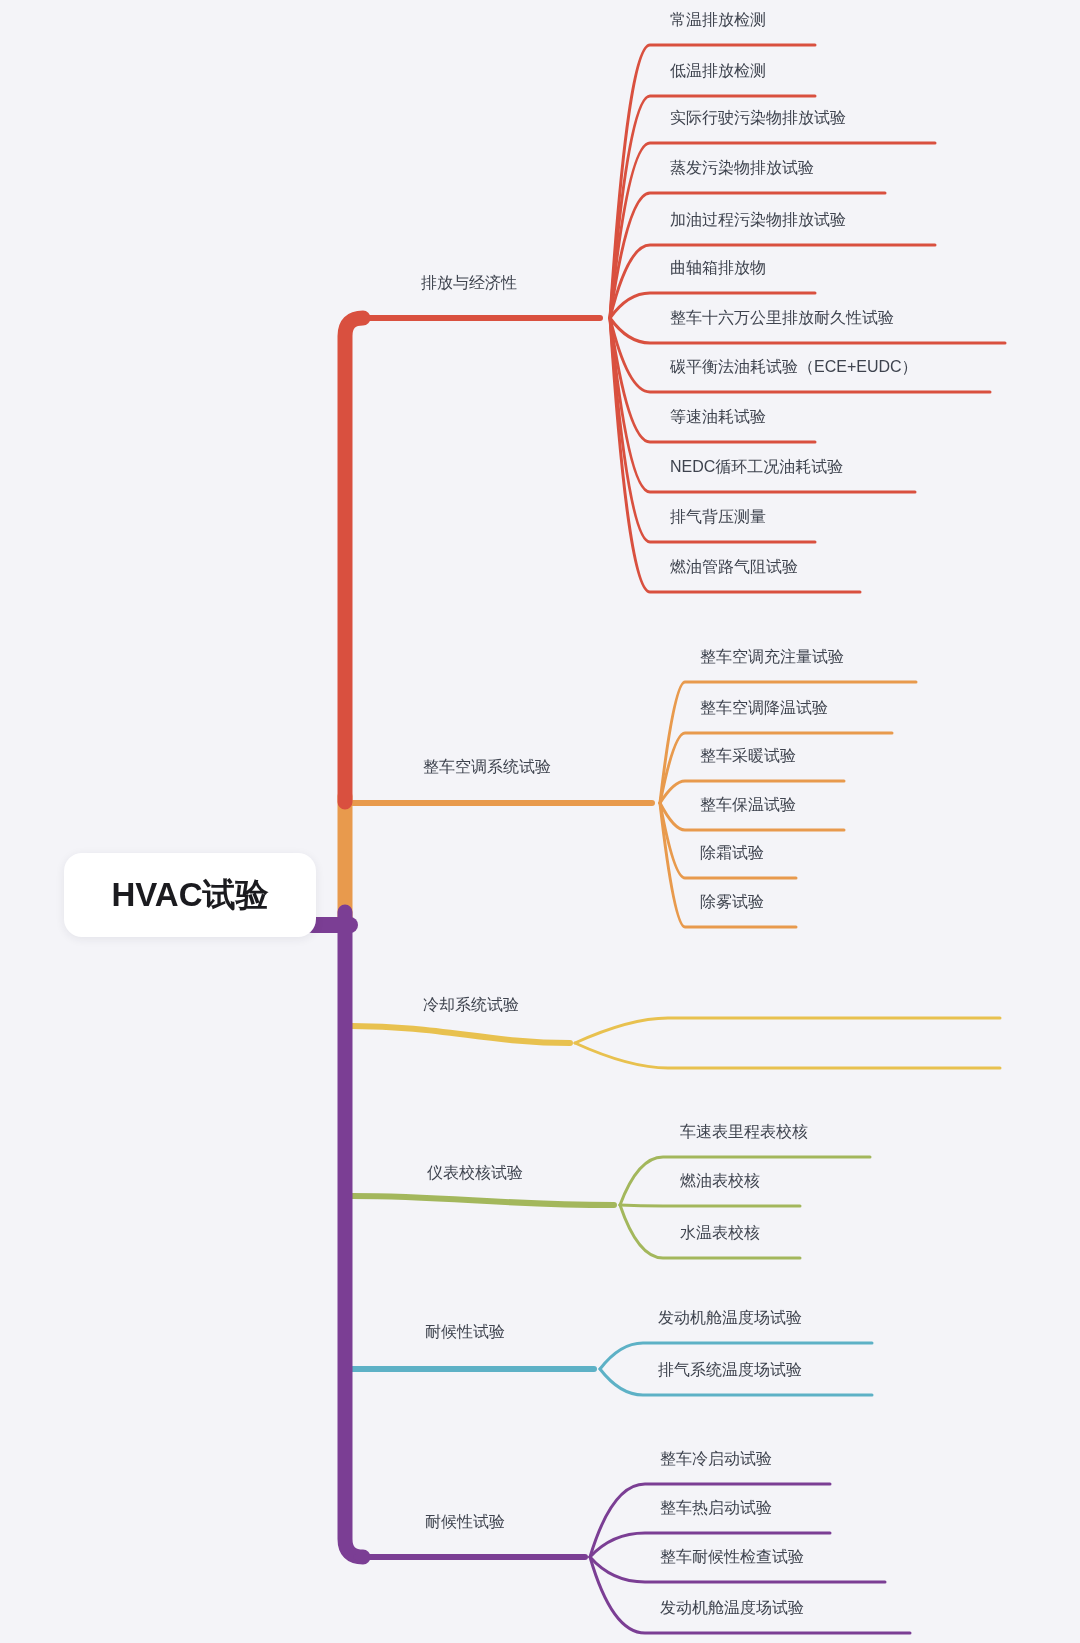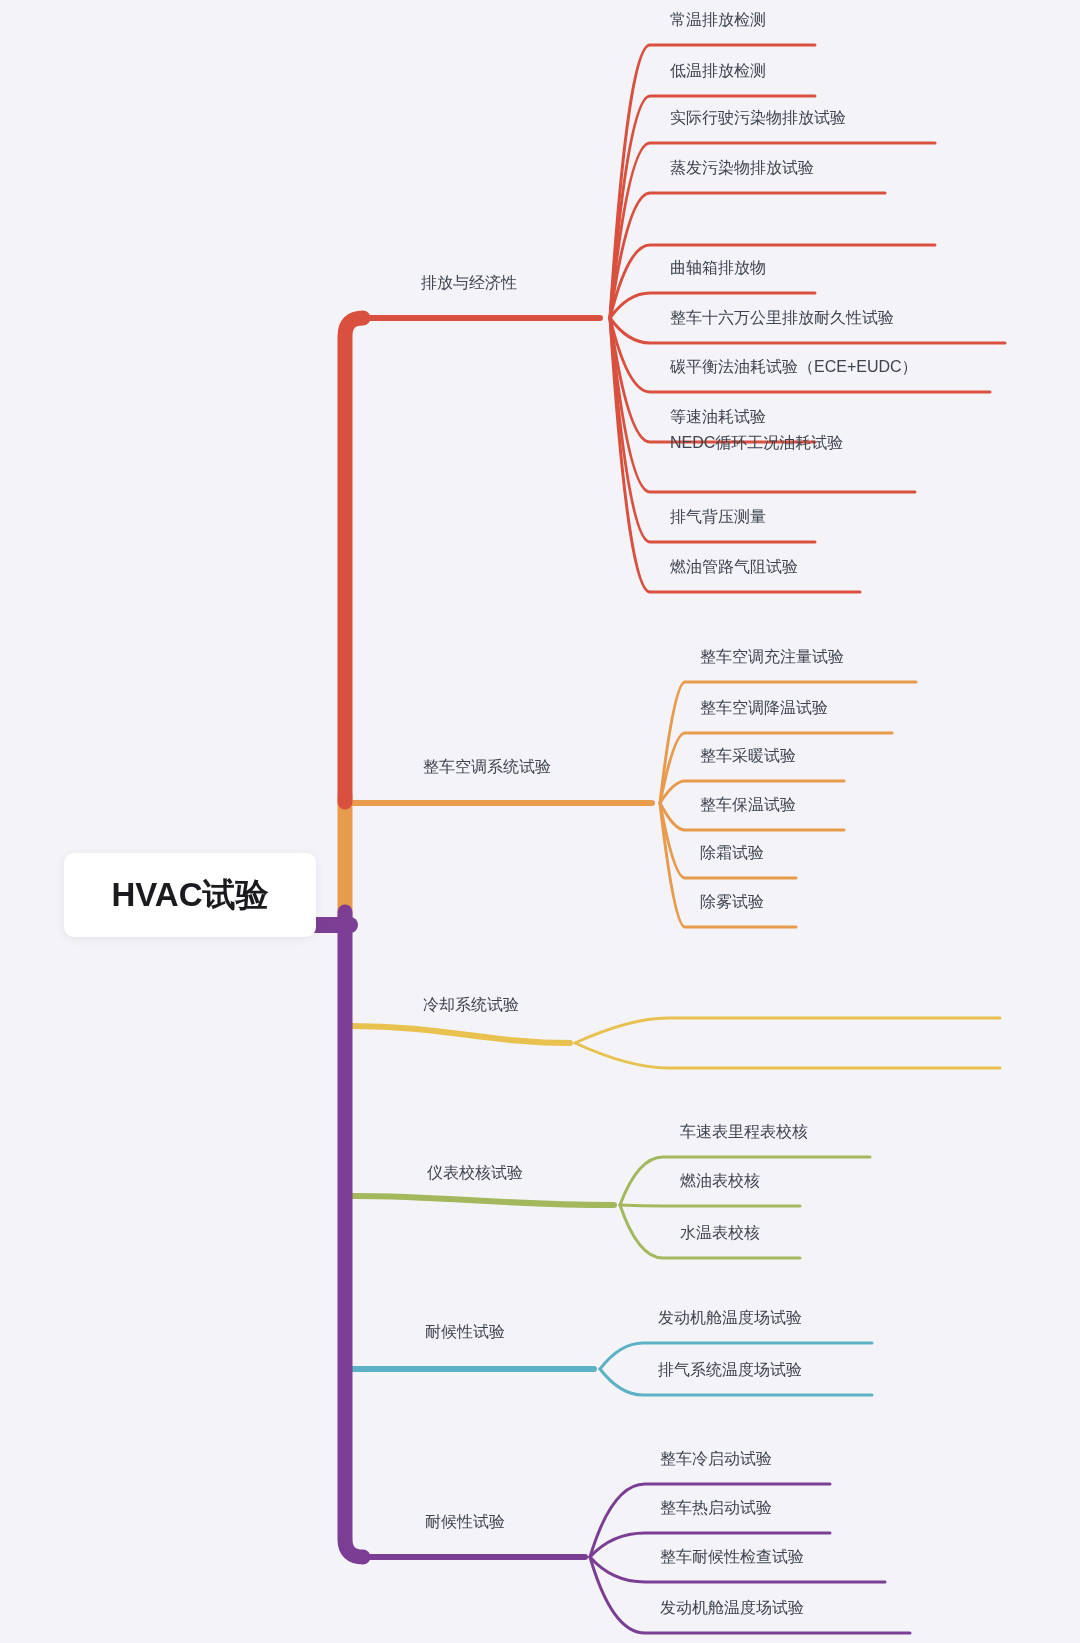--- a/index.html
+++ b/index.html
@@ -13,21 +13,21 @@
   .s-green{stroke:var(--c-green);}
   .s-teal{stroke:var(--c-teal);}
   .s-purple{stroke:var(--c-purple);}
   .trunk{stroke-width:15;}
   .main{stroke-width:6;}
   .leafline{stroke-width:3;}
   .stub{stroke-width:16;}
   .label{position:absolute;height:34px;line-height:34px;font-size:16px;color:var(--c-text,#3e434e);white-space:nowrap;}
   .mainlabel{font-weight:500;}
   #root-node{position:absolute;left:64px;top:853px;width:252px;height:84px;background:var(--c-node_bg,#fff);
-    border-radius:10px;box-shadow:0 2px 10px rgba(40,40,70,0.08);display:flex;align-items:center;justify-content:center;}
+    border-radius:18px;box-shadow:0 2px 10px rgba(40,40,70,0.08);display:flex;align-items:center;justify-content:center;}
   #root-node .t{font-size:33px;font-weight:bold;color:var(--c-root_text,#1b1b1f);white-space:nowrap;}
 </style>
 </head>
 <body>
 
 <div id="canvas">
 
   <svg id="lines" width="1080" height="1643" viewBox="0 0 1080 1643">
 
     <g>
@@ -96,25 +96,26 @@
   <div class="label mainlabel" style="left:423px;top:750px">整车空调系统试验</div>
   <div class="label mainlabel" style="left:423px;top:988px">冷却系统试验</div>
   <div class="label mainlabel" style="left:427px;top:1156px">仪表校核试验</div>
   <div class="label mainlabel" style="left:425px;top:1315px">耐候性试验</div>
   <div class="label mainlabel" style="left:425px;top:1505px">耐候性试验</div>
 
   <div class="label" style="left:670px;top:3px">常温排放检测</div>
   <div class="label" style="left:670px;top:54px">低温排放检测</div>
   <div class="label" style="left:670px;top:101px">实际行驶污染物排放试验</div>
   <div class="label" style="left:670px;top:151px">蒸发污染物排放试验</div>
+  <div class="label" style="left:670px;top:203px">加油过程污染物排放试验</div>
   <div class="label" style="left:670px;top:251px">曲轴箱排放物</div>
   <div class="label" style="left:670px;top:350px">碳平衡法油耗试验（ECE+EUDC）</div>
   <div class="label" style="left:670px;top:301px">整车十六万公里排放耐久性试验</div>
   <div class="label" style="left:670px;top:400px">等速油耗试验</div>
-  <div class="label" style="left:670px;top:426px">NEDC循环工况油耗试验</div>
+  <div class="label" style="left:670px;top:450px">NEDC循环工况油耗试验</div>
   <div class="label" style="left:670px;top:500px">排气背压测量</div>
   <div class="label" style="left:670px;top:550px">燃油管路气阻试验</div>
 
   <div class="label" style="left:700px;top:640px">整车空调充注量试验</div>
   <div class="label" style="left:700px;top:691px">整车空调降温试验</div>
   <div class="label" style="left:700px;top:739px">整车采暖试验</div>
   <div class="label" style="left:700px;top:788px">整车保温试验</div>
   <div class="label" style="left:700px;top:836px">除霜试验</div>
   <div class="label" style="left:700px;top:885px">除雾试验</div>
 

